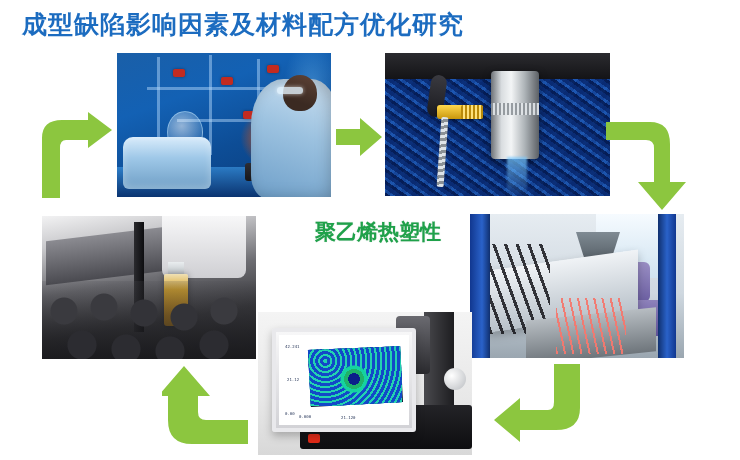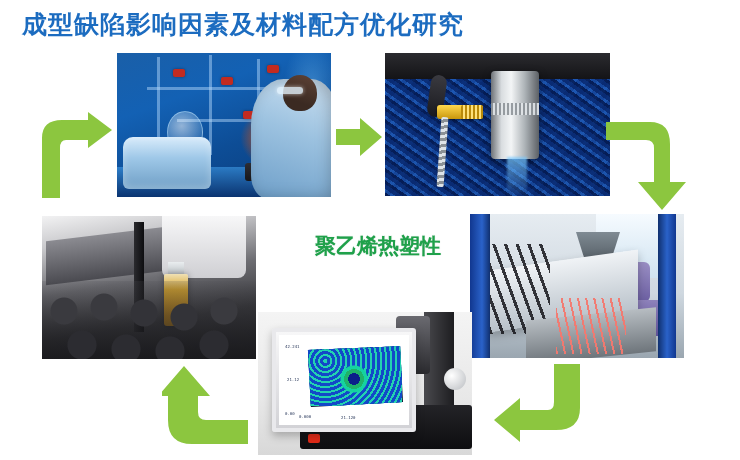--- a/index.html
+++ b/index.html
@@ -17,21 +17,21 @@
     position:absolute;left:22px;top:8px;
     font-size:25px;font-weight:700;
     color:#1C6CC0;
     letter-spacing:1px;
     white-space:nowrap;
     font-family:"DejaVu Sans", sans-serif;
   }
 
   
   .center-caption{
-    position:absolute;left:288px;top:230px;width:180px;
+    position:absolute;left:288px;top:216px;width:180px;
     text-align:center;line-height:1.55;
   }
   .center-caption .line{
     font-size:21px;font-weight:700;color:#1FA14A;
     font-family:"DejaVu Sans", sans-serif;
     display:block;
     text-shadow:0 0 1px rgba(20,120,60,.35);
   }
 
   

